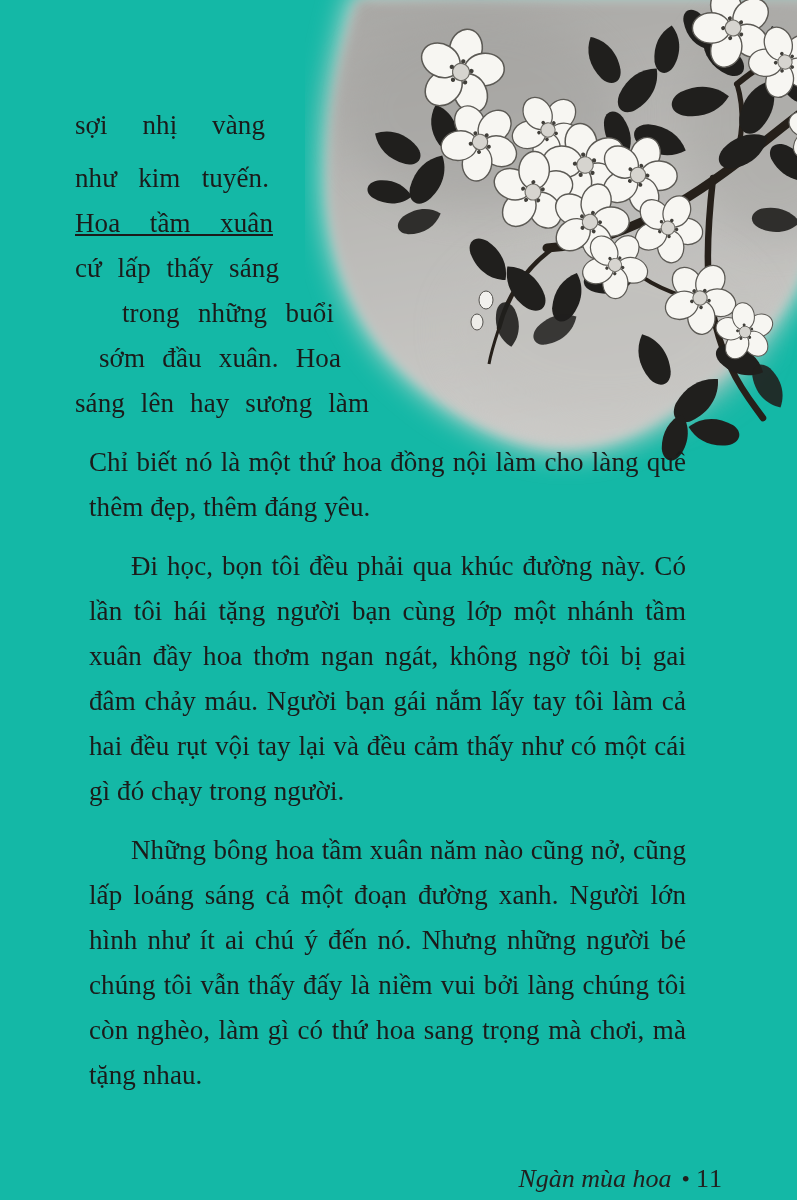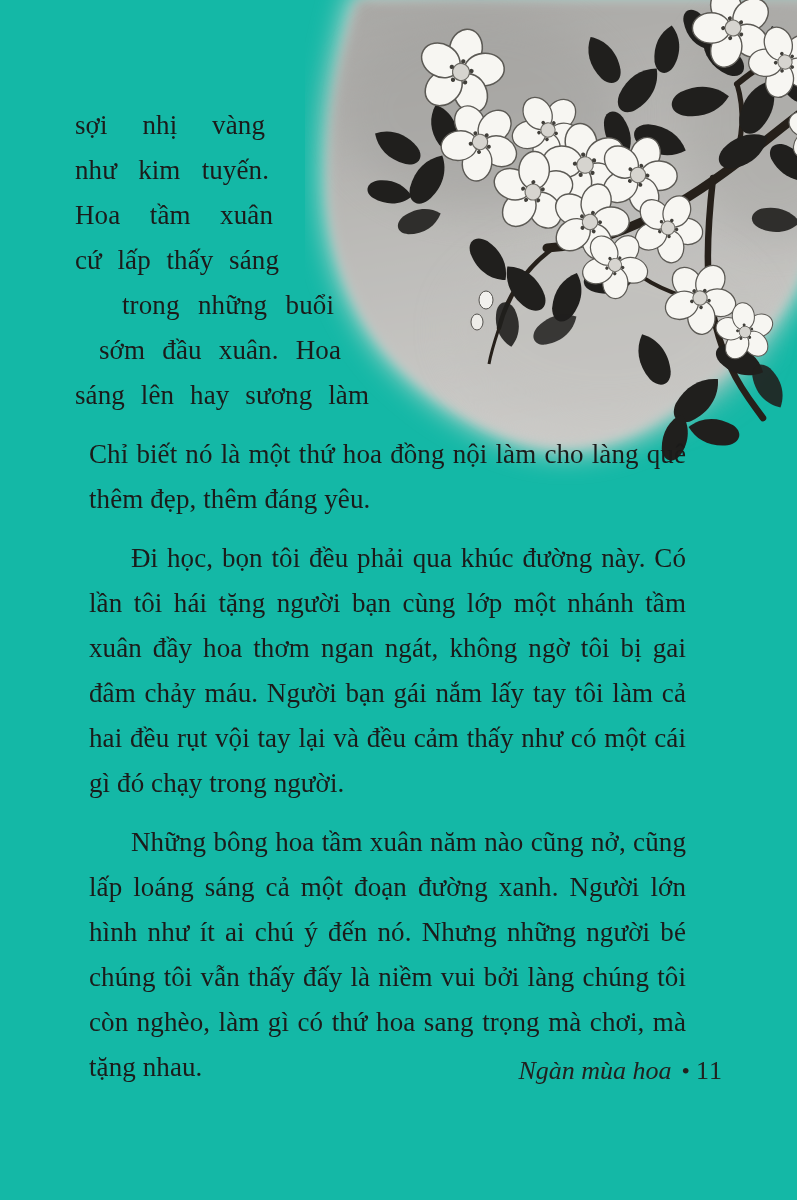--- a/index.html
+++ b/index.html
@@ -33,29 +33,29 @@
     text-align: justify;
     letter-spacing: 0.1px;
   }
   .wl {
     height: 45px;
     overflow: hidden;
     text-align: justify;
     text-align-last: justify;
     white-space: normal;
   }
-  .wl1 { width:190px; } .wl2 { width:194px; } .wl3 { width:198px; }
+  .wl1 { width:190px; } .wl2 { width:194px;margin-top:8px; } .wl3 { width:198px;text-decoration:underline; }
   .wl4 { width:204px; } .wl5 { width:212px;margin-left:47px; } .wl6 { width:242px;margin-left:24px; }
   .wl7 { width:294px; } .wl8 { width:400px; }
   .para { margin:14px; }
   .para.indent { text-indent: 42px; }
   
   .footer {
     position: absolute;
-    top: 1054px;
+    top: 1162px;
     right: 102px;
     font-size: 26px;
     line-height: 34px;
     color: #21211f;
     text-align: right;
   }
   .footer .book-title { font-style: italic; }
   .footer .dot { font-style: normal; padding: 0 6px 0 10px; font-size: 24px; }
   .footer .pnum { font-style: normal; letter-spacing: 1px; }
 </style>

